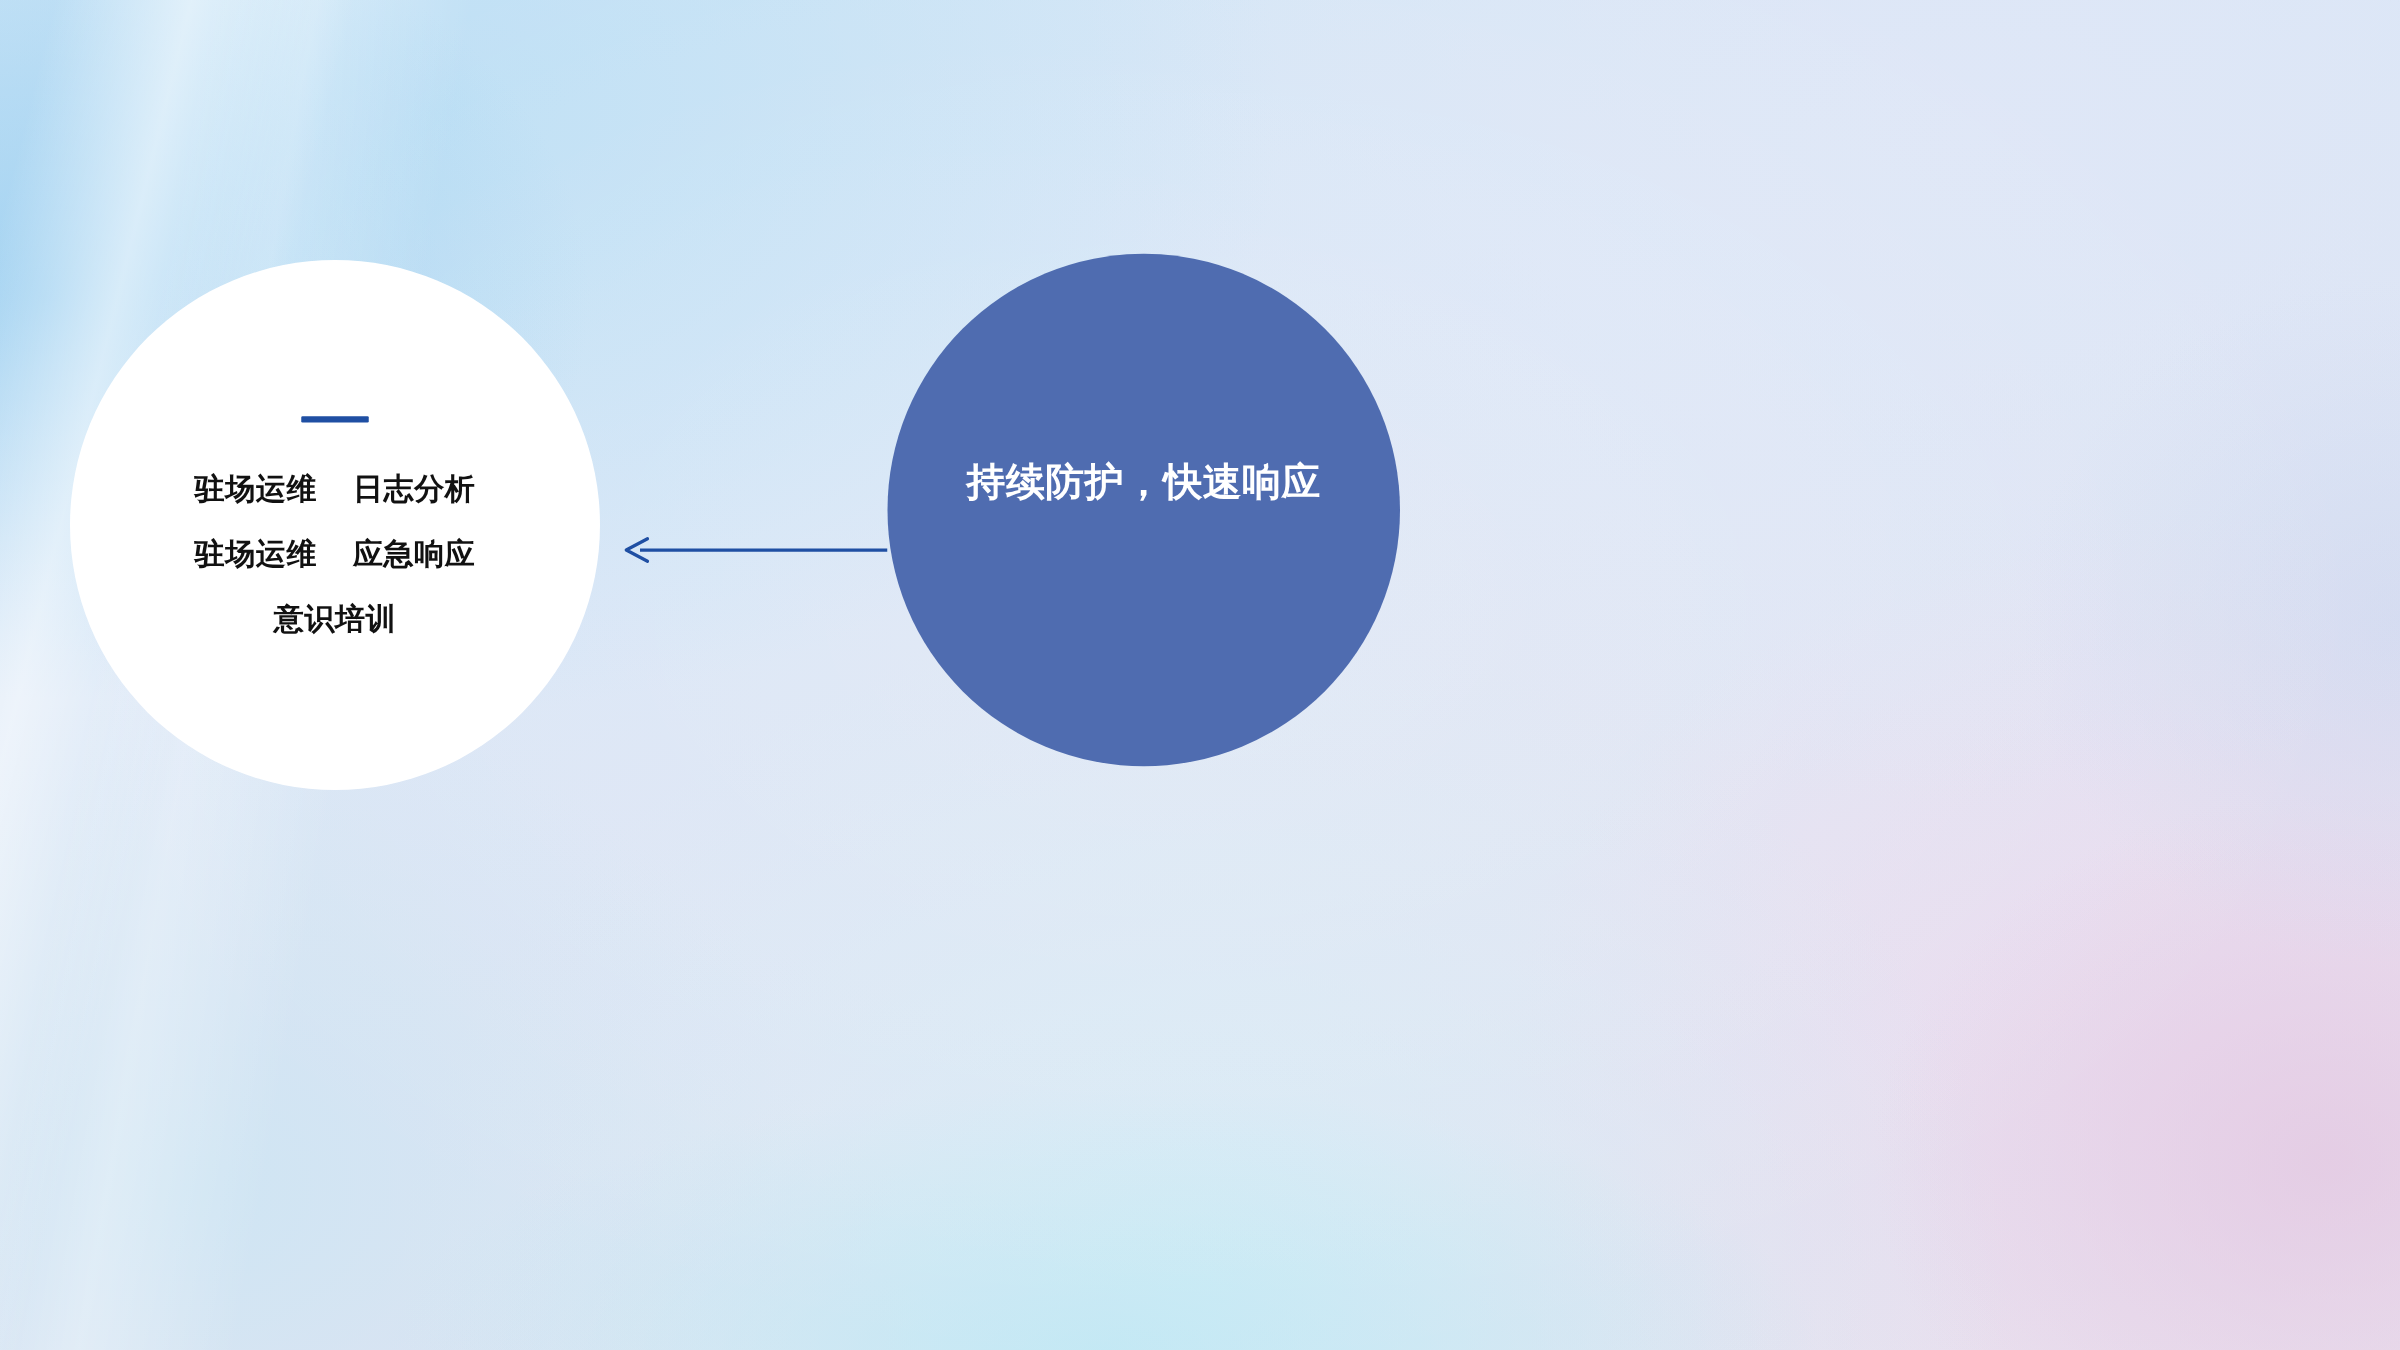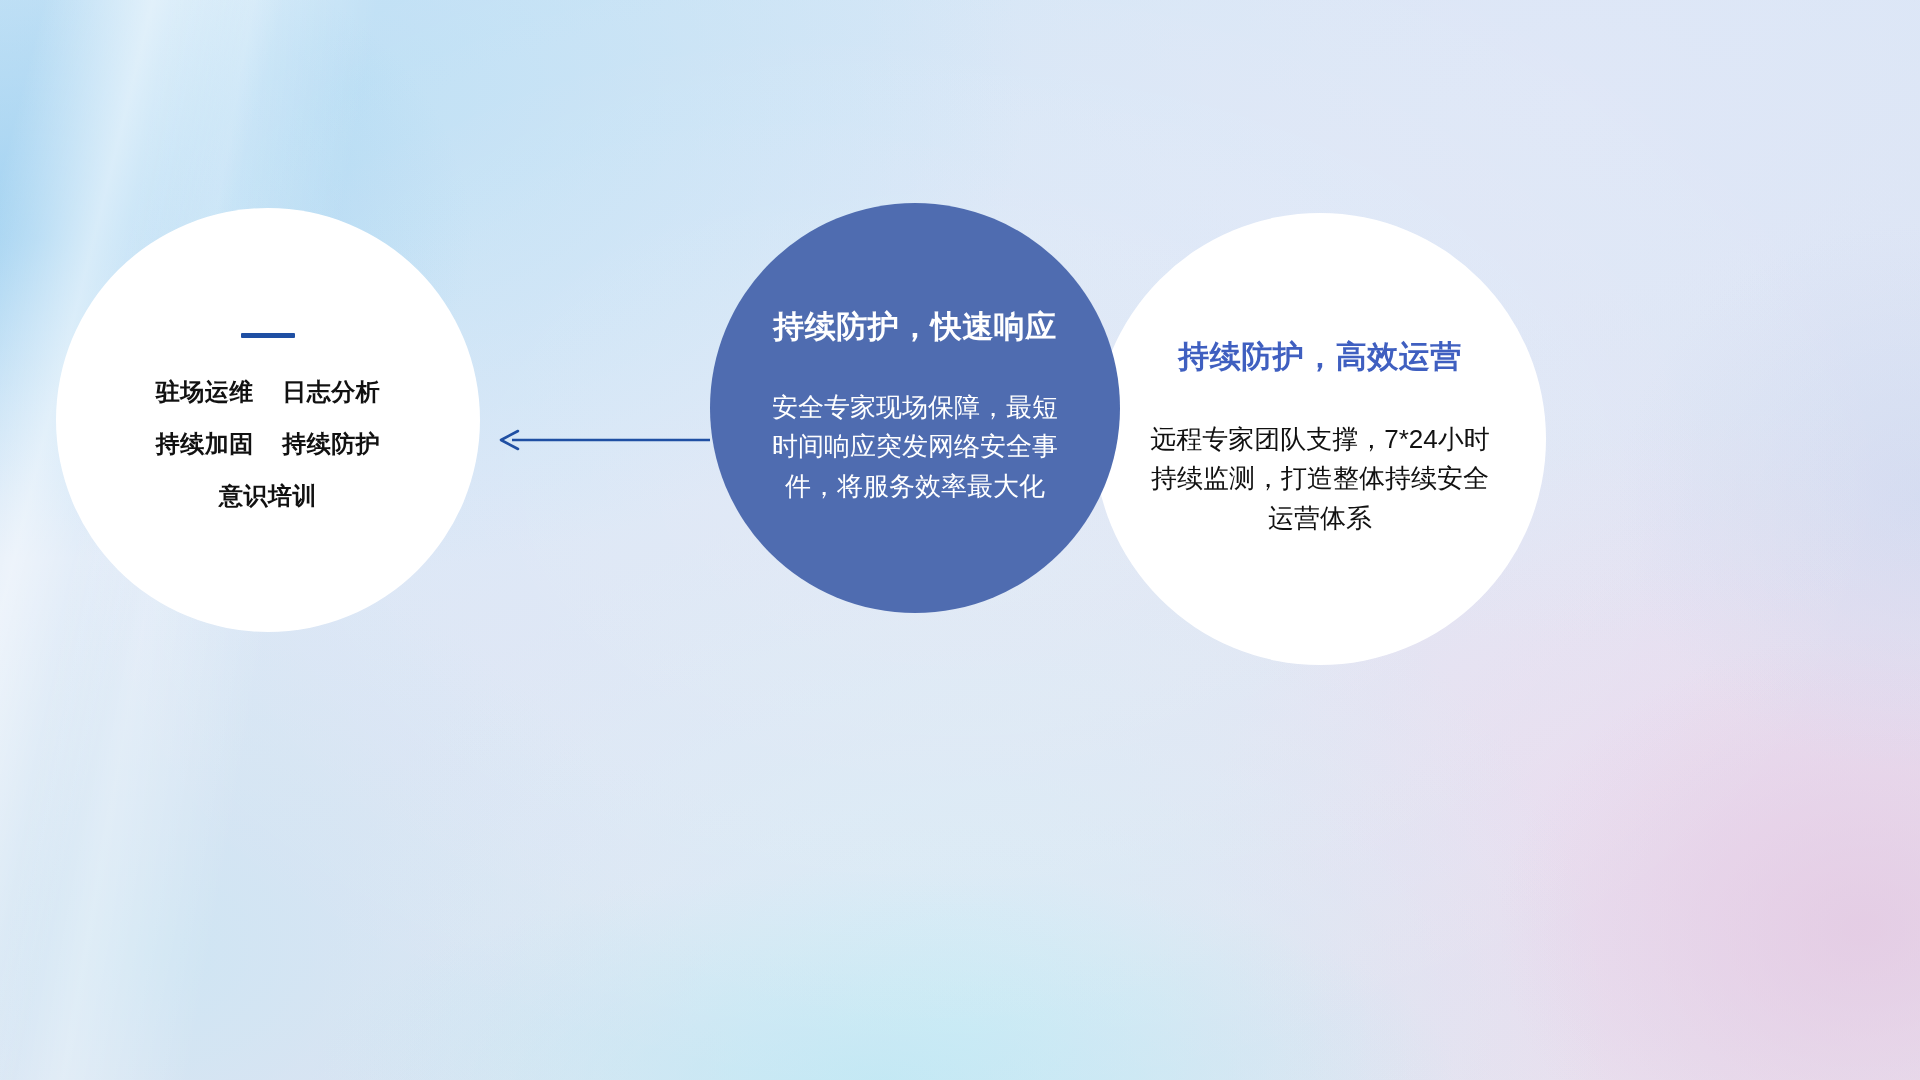--- a/index.html
+++ b/index.html
@@ -100,34 +100,29 @@
   <div class="bg-layer bg-streak1"></div>
   <div class="bg-layer bg-streak2"></div>
   <div class="bg-layer bg-vign"></div>
 </div>
 
 <div id="stage">
 
   <div class="circle" id="circle-left">
     <div id="left-dash"></div>
     <p class="left-line">驻场运维    日志分析</p>
-    <p class="left-line">持续加固    持续防护</p>
+    <p class="left-line">驻场运维    应急响应</p>
     <p class="left-line">意识培训</p>
   </div>
 
   <div id="arrow">
     <svg width="212" height="28" viewBox="0 0 212 28" xmlns="http://www.w3.org/2000/svg">
       <line x1="14" y1="14" x2="212" y2="14" stroke="#1f4fa3" stroke-width="2.6"></line>
       <polyline points="20,5 3,14 20,23" fill="none" stroke="#1f4fa3" stroke-width="2.6" stroke-linecap="round" stroke-linejoin="round"></polyline>
     </svg>
   </div>
 
-  <div class="circle" id="circle-right">
-    <p id="right-title">持续防护，高效运营</p>
-    <p id="right-body">远程专家团队支撑，7*24小时持续监测，打造整体持续安全运营体系</p>
-  </div>
 
   <div class="circle" id="circle-mid">
     <p id="mid-title">持续防护，快速响应</p>
-    <p id="mid-body">安全专家现场保障，最短时间响应突发网络安全事件，将服务效率最大化</p>
   </div>
 
 </div>
 
 </body></html>

